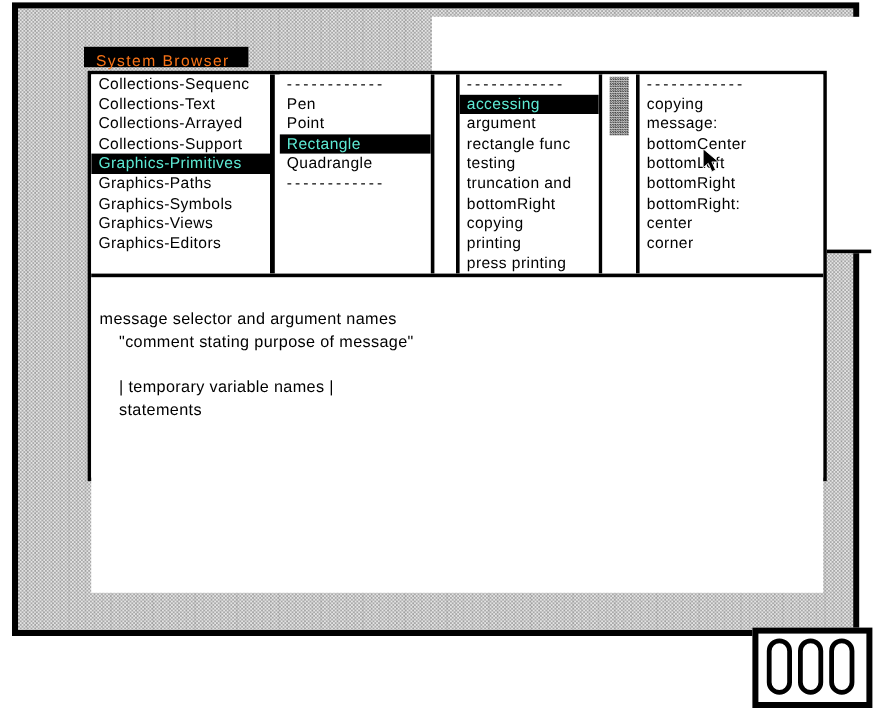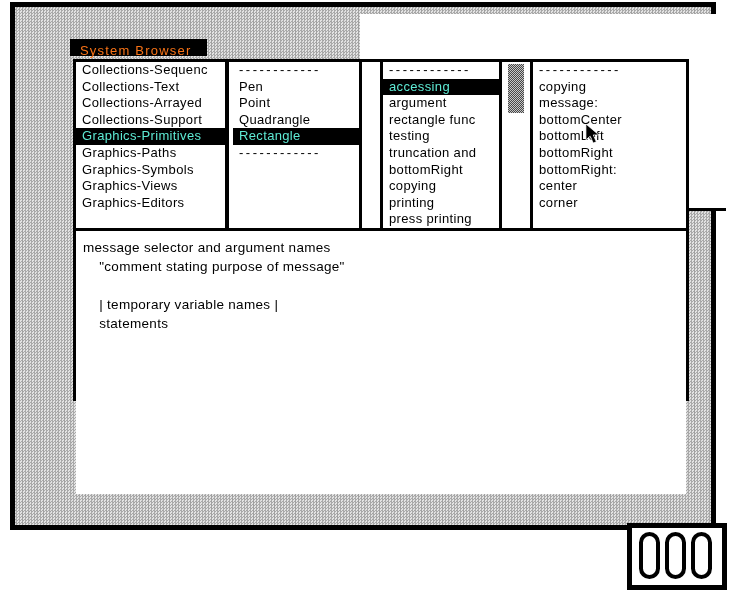--- a/index.html
+++ b/index.html
@@ -49,21 +49,21 @@
     position:absolute; left:426px; top:0; width:28px; height:166px; background:#fff;
   }
   #scrollbar-thumb {
     position:absolute; left:6px; top:2px; width:16px; height:49px;
     background:repeating-conic-gradient(#474747 0% 25%, #c6c6c6 0% 50%);
     background-size:2px 2px;
   }
   
   #code-pane {
     position:absolute; left:0; top:166px; width:610px; height:266px;
-    border-top:3px solid #000; background:#fff; padding:7px 0 0 7px;
+    border-top:3px solid #000; background:#fff; padding:25px 0 0 7px;
   }
   .code-line {
     height:19px; line-height:19px; font-size:13.5px; letter-spacing:0.3px;
     white-space:pre; overflow:hidden;
   }
   
   #mouse-cursor { position:absolute; left:585px; top:124px; width:16px; height:20px; }
   
   #corner-box {
     position:absolute; left:627px; top:523px; width:100px; height:67px;
@@ -96,22 +96,22 @@
       <div class="row">Graphics-Paths</div>
       <div class="row">Graphics-Symbols</div>
       <div class="row">Graphics-Views</div>
       <div class="row">Graphics-Editors</div>
     </div>
 
     <div class="pane" id="pane-classes">
       <div class="row sep">------------</div>
       <div class="row">Pen</div>
       <div class="row">Point</div>
+      <div class="row sel">Rectangle</div>
       <div class="row">Quadrangle</div>
-      <div class="row sel">Rectangle</div>
       <div class="row sep">------------</div>
 
     </div>
 
     <div class="pane" id="pane-protocols">
       <div class="row sep">------------</div>
       <div class="row sel">accessing</div>
       <div class="row">argument</div>
       <div class="row">rectangle func</div>
       <div class="row">testing</div>

